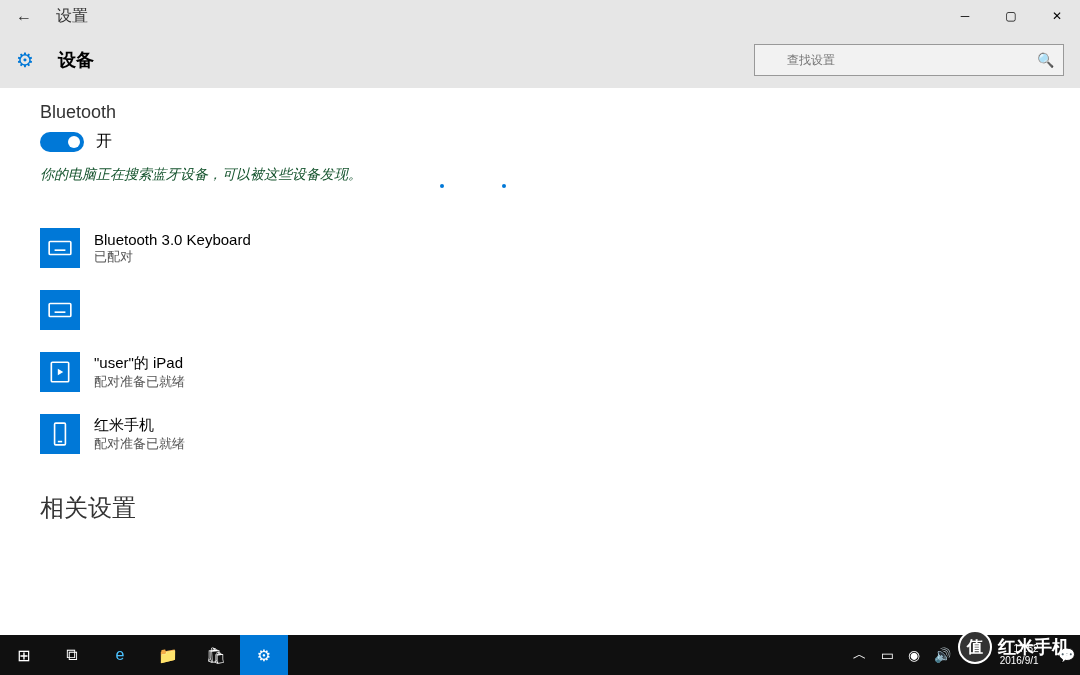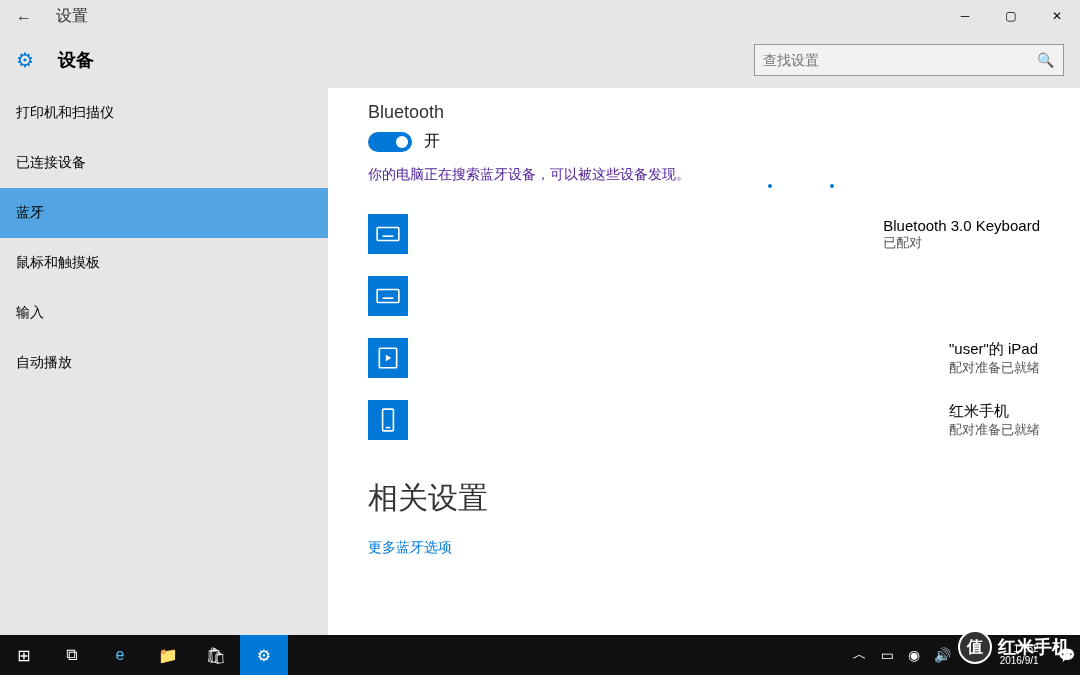--- a/index.html
+++ b/index.html
@@ -9,45 +9,45 @@
 .titlebar .back { width: 48px; text-align: center; font-size: 16px; color: #333; }
 .titlebar .title { font-size: 16px; color: #333; margin-left: 8px; }
 .titlebar .spacer { flex: 1; }
 .titlebar .winbtn { width: 46px; height: 32px; display: flex; align-items: center; justify-content: center; font-size: 12px; font-family: "Segoe MDL2 Assets", sans-serif; }
 
 .header { height: 56px; background: #e6e6e6; display: flex; align-items: center; padding: 0 16px; }
 .header .gear { color: #0078d7; font-size: 20px; margin-right: 24px; }
 .header .label { font-size: 18px; font-weight: 600; }
 .header .spacer { flex: 1; }
 .searchbox { width: 310px; height: 32px; border: 1px solid #999; background: #f2f2f2; display: flex; align-items: center; padding: 0 8px; }
-.searchbox input { flex: 1; border: none; background: transparent; outline: none; font-size: 14px; color: #404040; }
+.searchbox input { flex: 1; border: none; background: transparent; outline: none; font-size: 12px; color: #404040; margin-left: 24px; }
 .searchbox .mag { color: #666; font-size: 14px; }
 
 .body { display: flex; height: calc(100% - 88px - 40px); background: #fff; }
 .sidebar { width: 328px; background: #e6e6e6; }
 .sidebar-item { height: 50px; display: flex; align-items: center; padding-left: 16px; font-size: 14px; color: #000; }
 .sidebar-item.active { background: #52a5e2; color: #000; }
 
 .content { flex: 1; padding: 14px 40px; overflow: hidden; position: relative; }
 .section-title { font-size: 18px; color: #333; margin-bottom: 8px; }
 .toggle-row { display: flex; align-items: center; gap: 12px; margin-bottom: 14px; }
 .toggle { width: 44px; height: 20px; background: #0078d7; border-radius: 10px; position: relative; }
 .toggle .knob { width: 12px; height: 12px; background: #fff; border-radius: 50%; position: absolute; right: 4px; top: 4px; }
-.desc { font-size: 14px; color: #4c1d95; margin-bottom: 30px; }
+.desc { font-size: 14px; color: #14532d; margin-bottom: 44px; font-style: italic; }
 
 .dots { position: absolute; left: 440px; top: 96px; display: flex; gap: 58px; }
 .dots span { width: 4px; height: 4px; background: #0078d7; border-radius: 50%; }
 
-.device { display: flex; align-items: center; gap: 14px; margin-bottom: 22px; justify-content: space-between; }
+.device { display: flex; align-items: center; gap: 14px; margin-bottom: 22px; }
 .device-icon { width: 40px; height: 40px; background: #0078d7; display: flex; align-items: center; justify-content: center; color: #fff; }
 .device-icon svg { width: 26px; height: 26px; fill: none; stroke: #fff; stroke-width: 1.5; }
 .device-info .name { font-size: 15px; color: #000; }
 .device-info .status { font-size: 13px; color: #555; }
 
-.related-title { font-size: 30px; color: #333; margin-top: 38px; margin-bottom: 20px; }
+.related-title { font-size: 24px; color: #333; margin-top: 38px; margin-bottom: 20px; }
 .link { font-size: 14px; color: #0078d7; cursor: pointer; }
 
 .taskbar { position: absolute; bottom: 0; left: 0; right: 0; height: 40px; background: #101010; display: flex; align-items: center; }
 .tb-btn { width: 48px; height: 40px; display: flex; align-items: center; justify-content: center; color: #fff; font-size: 16px; }
 .tb-btn.active { background: #0078d7; }
 .tb-spacer { flex: 1; }
 .tray { display: flex; align-items: center; gap: 14px; padding-right: 4px; color: #fff; font-size: 12px; }
 .tray .icon { font-size: 14px; }
 .clock { text-align: right; line-height: 1.2; font-size: 10px; padding: 0 6px; }
 
@@ -70,28 +70,20 @@
   <div class="gear">⚙</div>
   <div class="label">设备</div>
   <div class="spacer"></div>
   <div class="searchbox">
     <input placeholder="查找设置" style="">
     <span class="mag">🔍</span>
   </div>
 </div>
 
 <div class="body">
-  <div class="sidebar">
-    <div class="sidebar-item">打印机和扫描仪</div>
-    <div class="sidebar-item">已连接设备</div>
-    <div class="sidebar-item active">蓝牙</div>
-    <div class="sidebar-item">鼠标和触摸板</div>
-    <div class="sidebar-item">输入</div>
-    <div class="sidebar-item">自动播放</div>
-  </div>
 
   <div class="content">
     <div class="section-title">Bluetooth</div>
     <div class="toggle-row">
       <div class="toggle">
           <div class="knob"></div>
         </div>
       <span>开</span>
     </div>
     <div class="desc">你的电脑正在搜索蓝牙设备，可以被这些设备发现。</div>
@@ -151,21 +143,20 @@
             </svg>
           </div>
     <div class="device-info">
       <div class="name">红米手机</div>
       <div class="status">配对准备已就绪</div>
     </div>
         </div>
       </div>
 
     <div class="related-title">相关设置</div>
-    <div class="link">更多蓝牙选项</div>
   </div>
 </div>
 
 <div class="taskbar">
   <div class="tb-btn">⊞</div>
   <div class="tb-btn">⧉</div>
   <div class="tb-btn" style="color:#4cc2ff">e</div>
   <div class="tb-btn">📁</div>
   <div class="tb-btn">🛍</div>
   <div class="tb-btn active">⚙</div>

